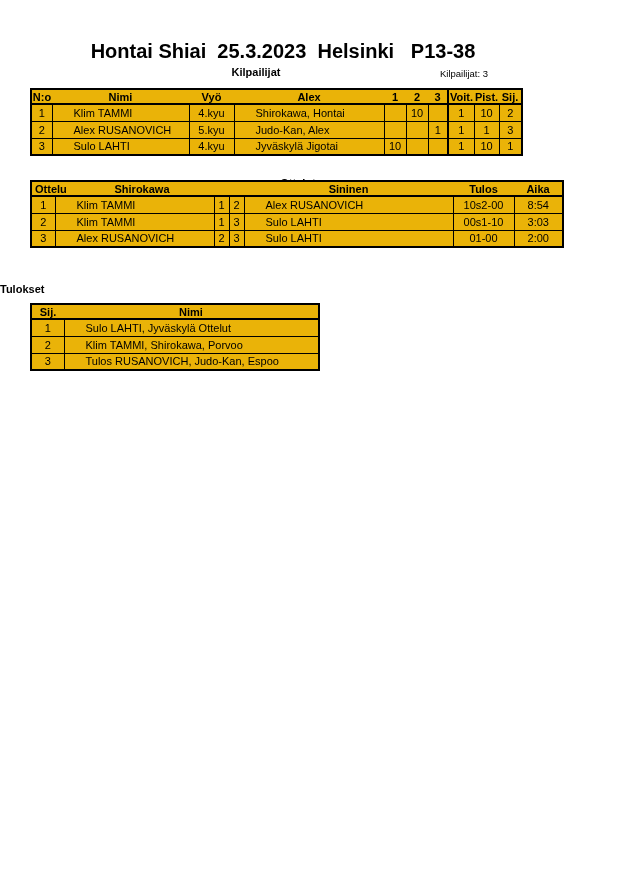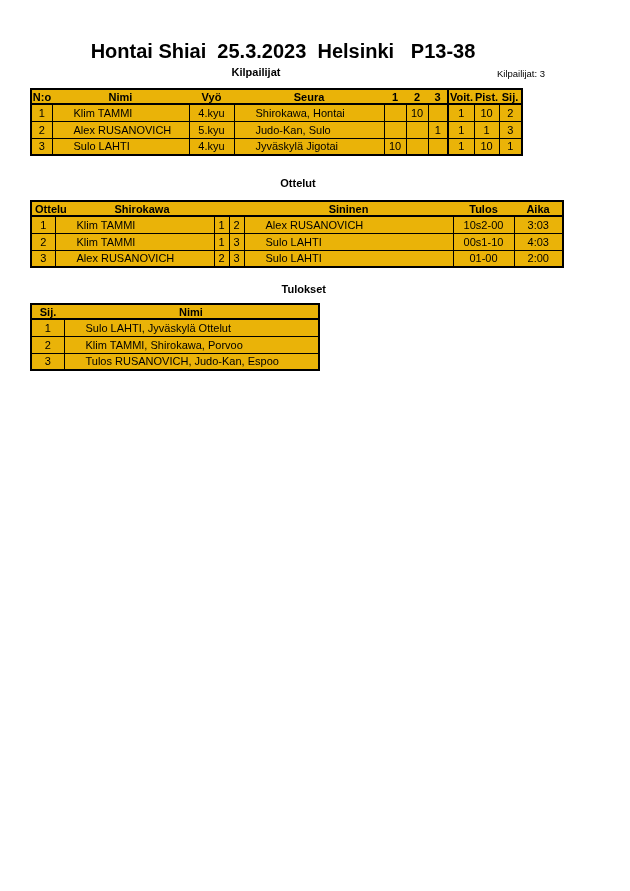--- a/index.html
+++ b/index.html
@@ -10,24 +10,24 @@
   }
   .page { position:absolute; left:0; top:0; width:630px; height:891px; background:#fff; overflow:hidden; }
 
   .doc-title {
     position:absolute; top:40px; left:0; width:566px;
     text-align:center; font-size:20px; font-weight:bold; white-space:pre;
   }
   .caption { position:absolute; font-size:11px; font-weight:bold; }
   .caption-competitors { top:66px; left:0; width:474px; text-align:center;padding-left:38px; }
   .caption-matches     { top:177px; left:0; width:596px; text-align:center; }
-  .caption-results     { top:283px; left:0; width:326px; text-align:right;padding-left:48px; }
+  .caption-results     { top:283px; left:0; width:326px; text-align:left; }
   .competitor-count {
     position:absolute; top:68px; left:440px; width:162px;
-    text-align:center; font-size:9.5px;
+    text-align:left; font-size:9.5px;
   }
 
   table.tbl {
     position:absolute; border-collapse:collapse; table-layout:fixed;
     background:#eab308; border:2px solid #000; font-size:11px;
   }
   .tbl th {
     font-weight:bold; border-bottom:2px solid #000;
     height:15px; padding:0; vertical-align:middle; text-align:center;
     overflow:visible;
@@ -35,21 +35,21 @@
   .tbl td {
     border:1px solid #000; height:17px; padding:0;
     vertical-align:middle; text-align:center; overflow:hidden;
     white-space:nowrap;
   }
   .tbl td.l { text-align:left; padding-left:21px; }
   .tbl th.l { text-align:left; padding-left:3px; white-space:nowrap; }
   .bl2 { border-left:2px solid #000 !important; }
 
   table.competitors { left:30px; top:88px;  width:491px; }
-  table.matches     { left:30px; top:200px; width:532px; }
+  table.matches     { left:30px; top:180px; width:532px; }
   table.results     { left:30px; top:303px; width:288px; }
 </style>
 </head>
 <body>
 
 <div class="page">
 
   <div class="doc-title">Hontai Shiai  25.3.2023  Helsinki   P13-38</div>
   <div class="caption caption-competitors">Kilpailijat</div>
   <div class="competitor-count">Kilpailijat: 3</div>
@@ -65,21 +65,21 @@
         <col style="width:20px">
       <col style="width:26px">
         <col style="width:25px">
         <col style="width:23px">
     </colgroup>
     <thead>
       <tr>
         <th>N:o</th>
         <th>Nimi</th>
         <th>Vyö</th>
-        <th>Seura</th>
+        <th>Alex</th>
         <th>1</th>
         <th>2</th>
         <th>3</th>
         <th class="bl2">Voit.</th>
         <th>Pist.</th>
         <th>Sij.</th>
       </tr>
     </thead>
     <tbody>
       <tr>
@@ -91,21 +91,21 @@
         <td>10</td>
         <td></td>
         <td class="bl2">1</td>
         <td>10</td>
         <td>2</td>
       </tr>
       <tr>
         <td>2</td>
         <td class="l">Alex RUSANOVICH</td>
         <td>5.kyu</td>
-        <td class="l">Judo-Kan, Sulo</td>
+        <td class="l">Judo-Kan, Alex</td>
         <td></td>
         <td></td>
         <td>1</td>
         <td class="bl2">1</td>
         <td>1</td>
         <td>3</td>
       </tr>
       <tr>
         <td>3</td>
         <td class="l">Sulo LAHTI</td>
@@ -144,30 +144,30 @@
       </tr>
     </thead>
     <tbody>
       <tr>
         <td>1</td>
         <td class="l">Klim TAMMI</td>
         <td>1</td>
         <td>2</td>
         <td class="l">Alex RUSANOVICH</td>
         <td>10s2-00</td>
-        <td>3:03</td>
+        <td>8:54</td>
       </tr>
       <tr>
         <td>2</td>
         <td class="l">Klim TAMMI</td>
         <td>1</td>
         <td>3</td>
         <td class="l">Sulo LAHTI</td>
         <td>00s1-10</td>
-        <td>4:03</td>
+        <td>3:03</td>
       </tr>
       <tr>
         <td>3</td>
         <td class="l">Alex RUSANOVICH</td>
         <td>2</td>
         <td>3</td>
         <td class="l">Sulo LAHTI</td>
         <td>01-00</td>
         <td>2:00</td>
       </tr>

